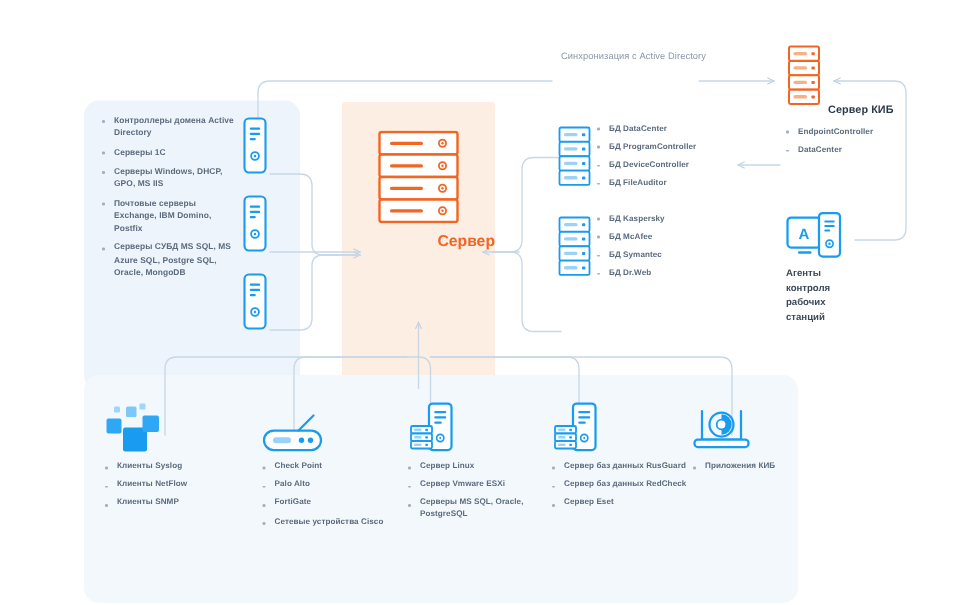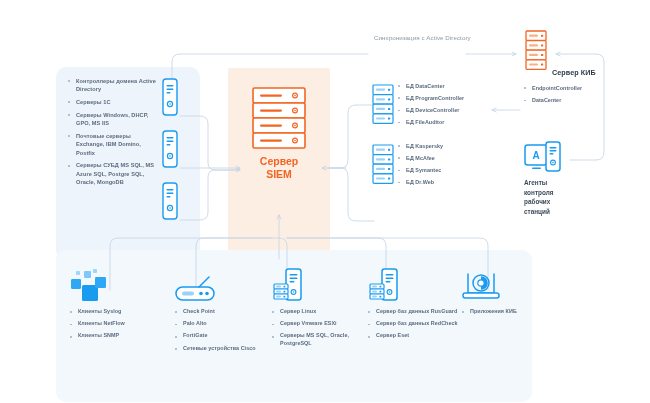--- a/index.html
+++ b/index.html
@@ -45,21 +45,21 @@
     position: absolute; left: 0; top: 3.4px;
     width: 1.8px; height: 1.8px; border-radius: 50%;
     background: #9fb0c2;
   }
 
   .left-list { position: absolute; left: 68px; top: 77px; width: 92px; }
   .left-list li { font-size: 5.6px; line-height: 8.3px; margin-bottom: 4.5px; }
 
   .siem-label {
     position: absolute; left: 228px; top: 155px; width: 102px;
-    text-align: center; color: #f26522;
+    text-align: right; color: #f26522;
     font-size: 10.5px; font-weight: 700; line-height: 13px;
   }
 
   .db-list-1 { position: absolute; left: 398px; top: 82px; width: 95px; }
   .db-list-2 { position: absolute; left: 398px; top: 142px; width: 95px; }
   .db-list-1 li, .db-list-2 li { font-size: 5.4px; line-height: 8px; margin-bottom: 4.1px; color: #5b6b7e; }
 
   .kib-title {
     position: absolute; left: 524px; top: 68px;
     font-size: 7.2px; font-weight: 700; color: #2b3a4a; letter-spacing: .01em; margin-left: 28px;
@@ -198,21 +198,20 @@
         <circle cx="43" cy="8.5" r=".8"></circle>
         <circle cx="43" cy="23.5" r=".8"></circle>
         <circle cx="43" cy="38.5" r=".8"></circle>
         <circle cx="43" cy="53.5" r=".8"></circle>
       </g>
     </svg>
   </div>
 
   <div class="siem-label">
     <div>Сервер</div>
-    <div>SIEM</div>
   </div>
 
   <div style="position:absolute;left:372px;top:84px;">
     <svg width="22" height="42" viewBox="0 0 22 42">
       <g stroke="#199bf0" stroke-width="1.2" fill="#fff">
         <rect x="1" y="1" width="20" height="9.5" rx="1"></rect>
         <rect x="1" y="10.6" width="20" height="9.5" rx="1"></rect>
         <rect x="1" y="20.2" width="20" height="9.5" rx="1"></rect>
         <rect x="1" y="29.8" width="20" height="9.5" rx="1"></rect>
       </g>

